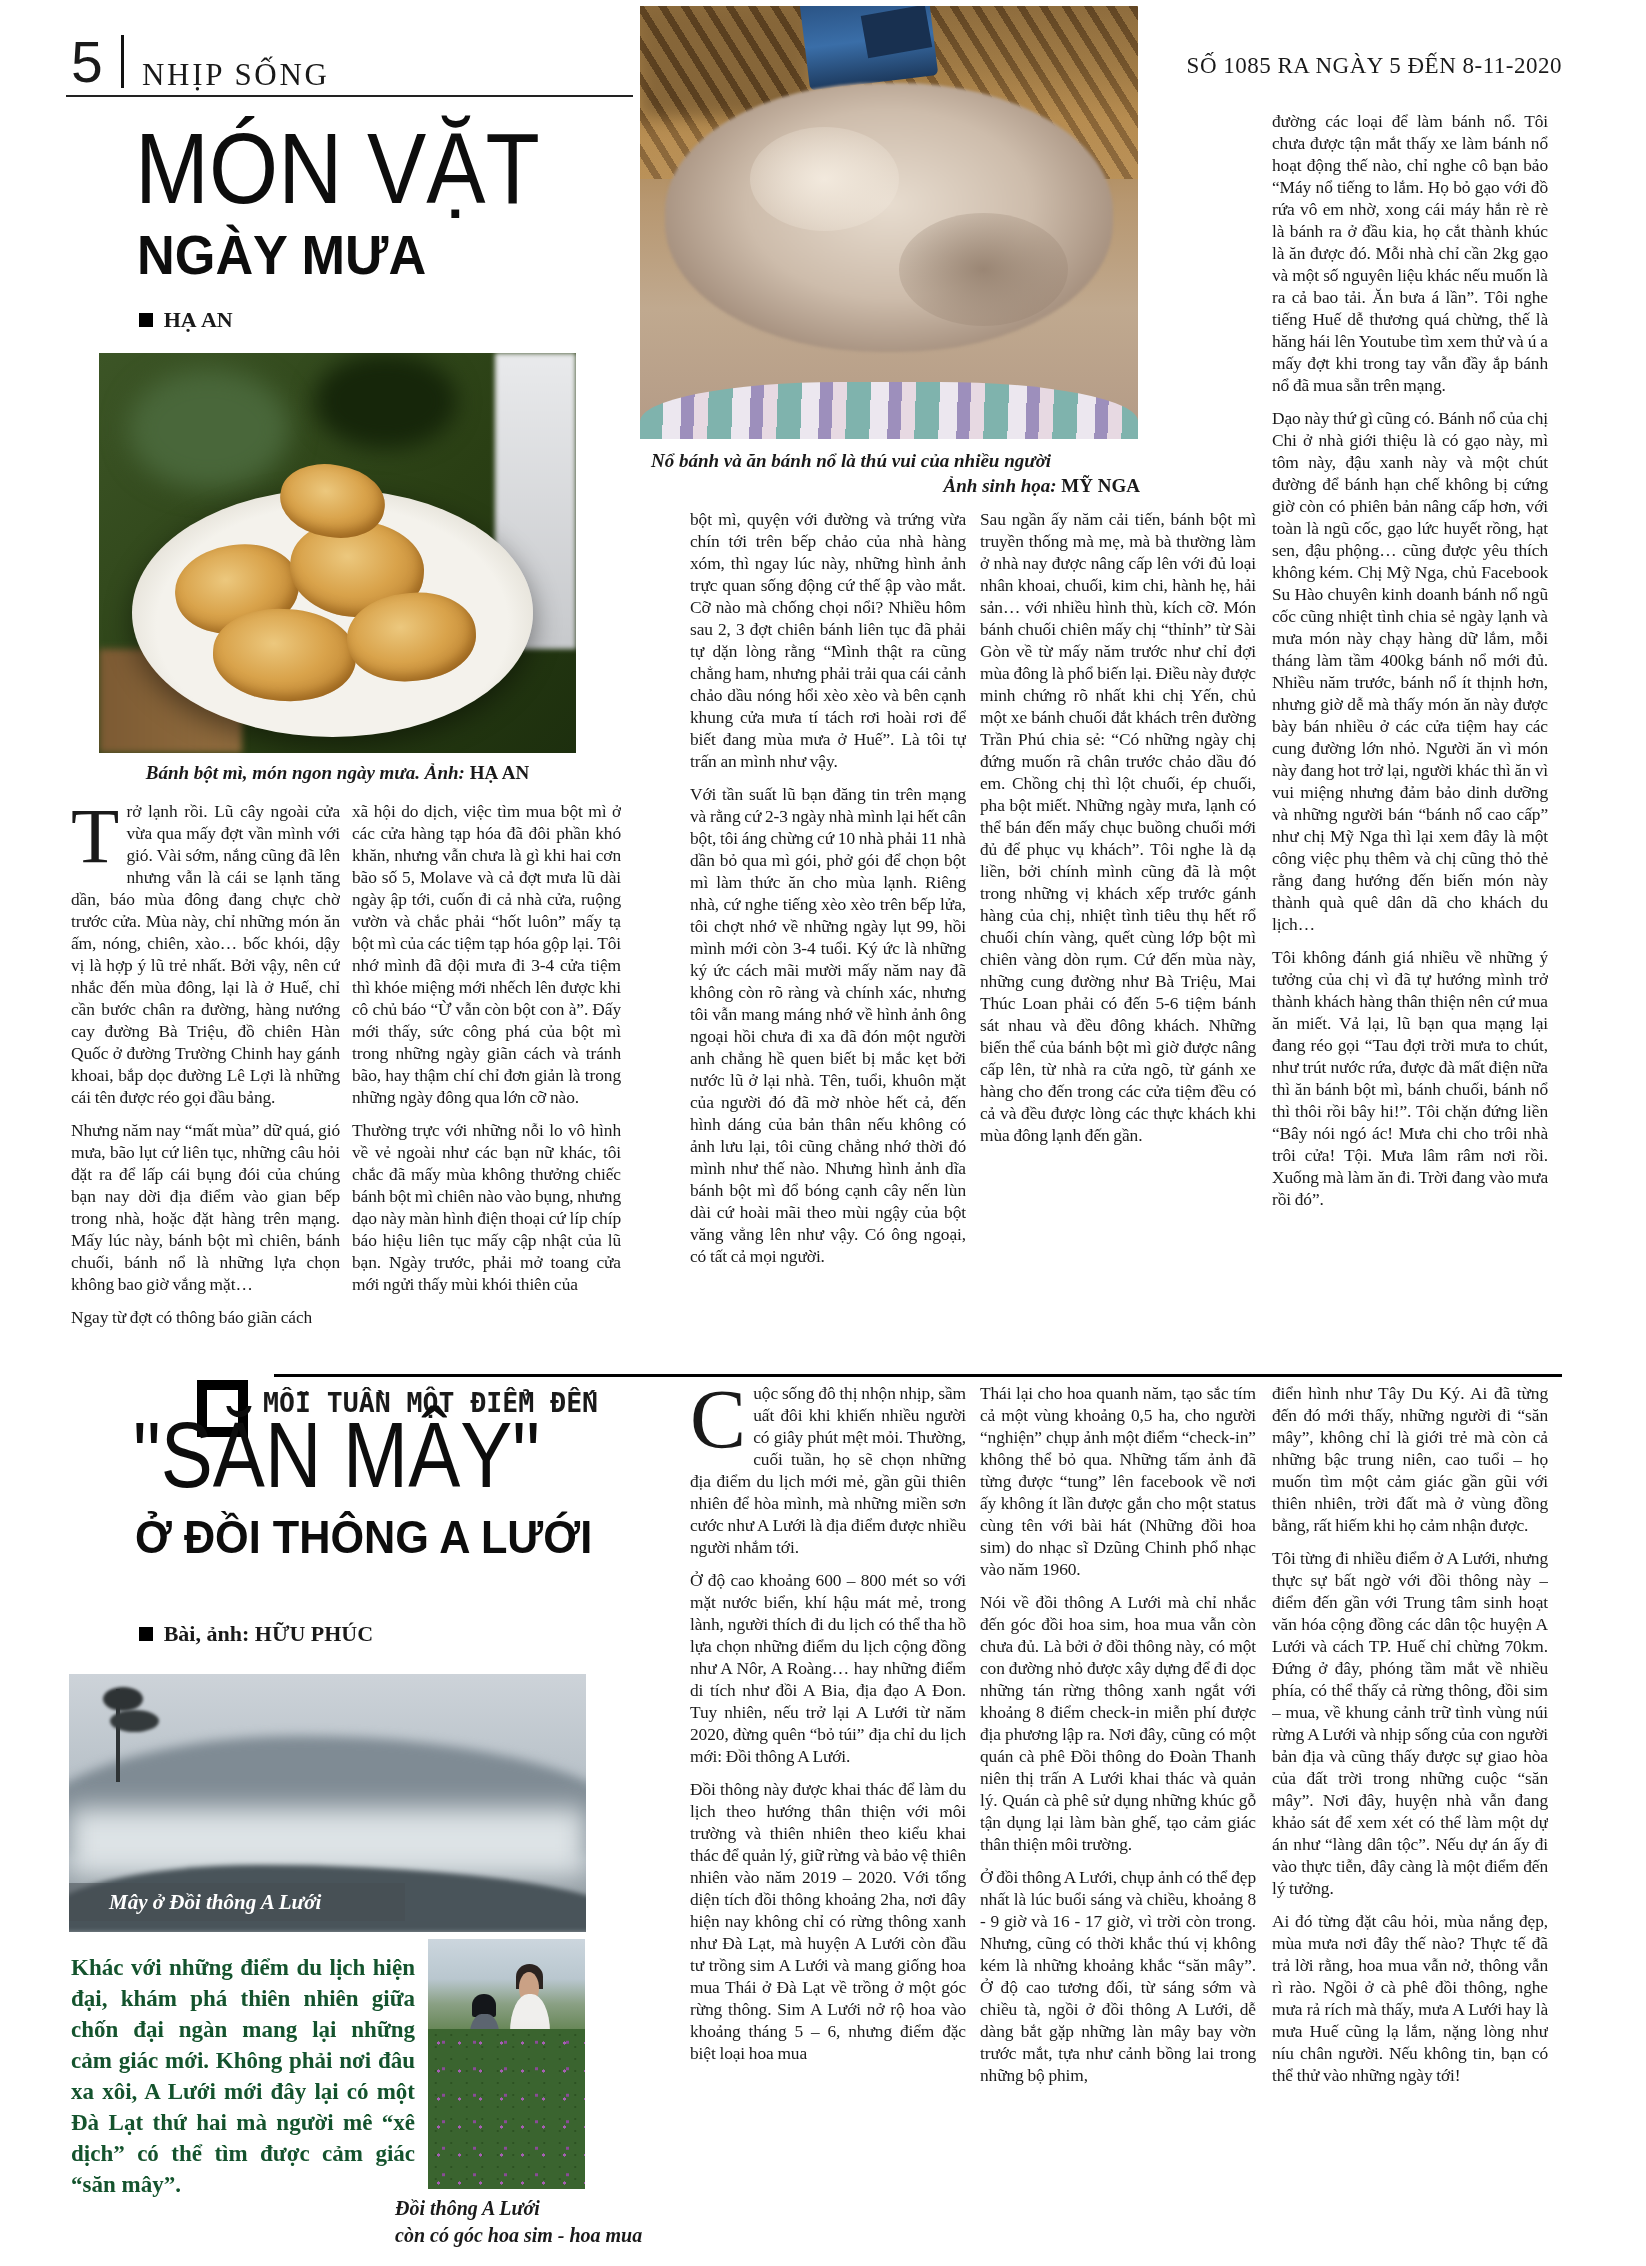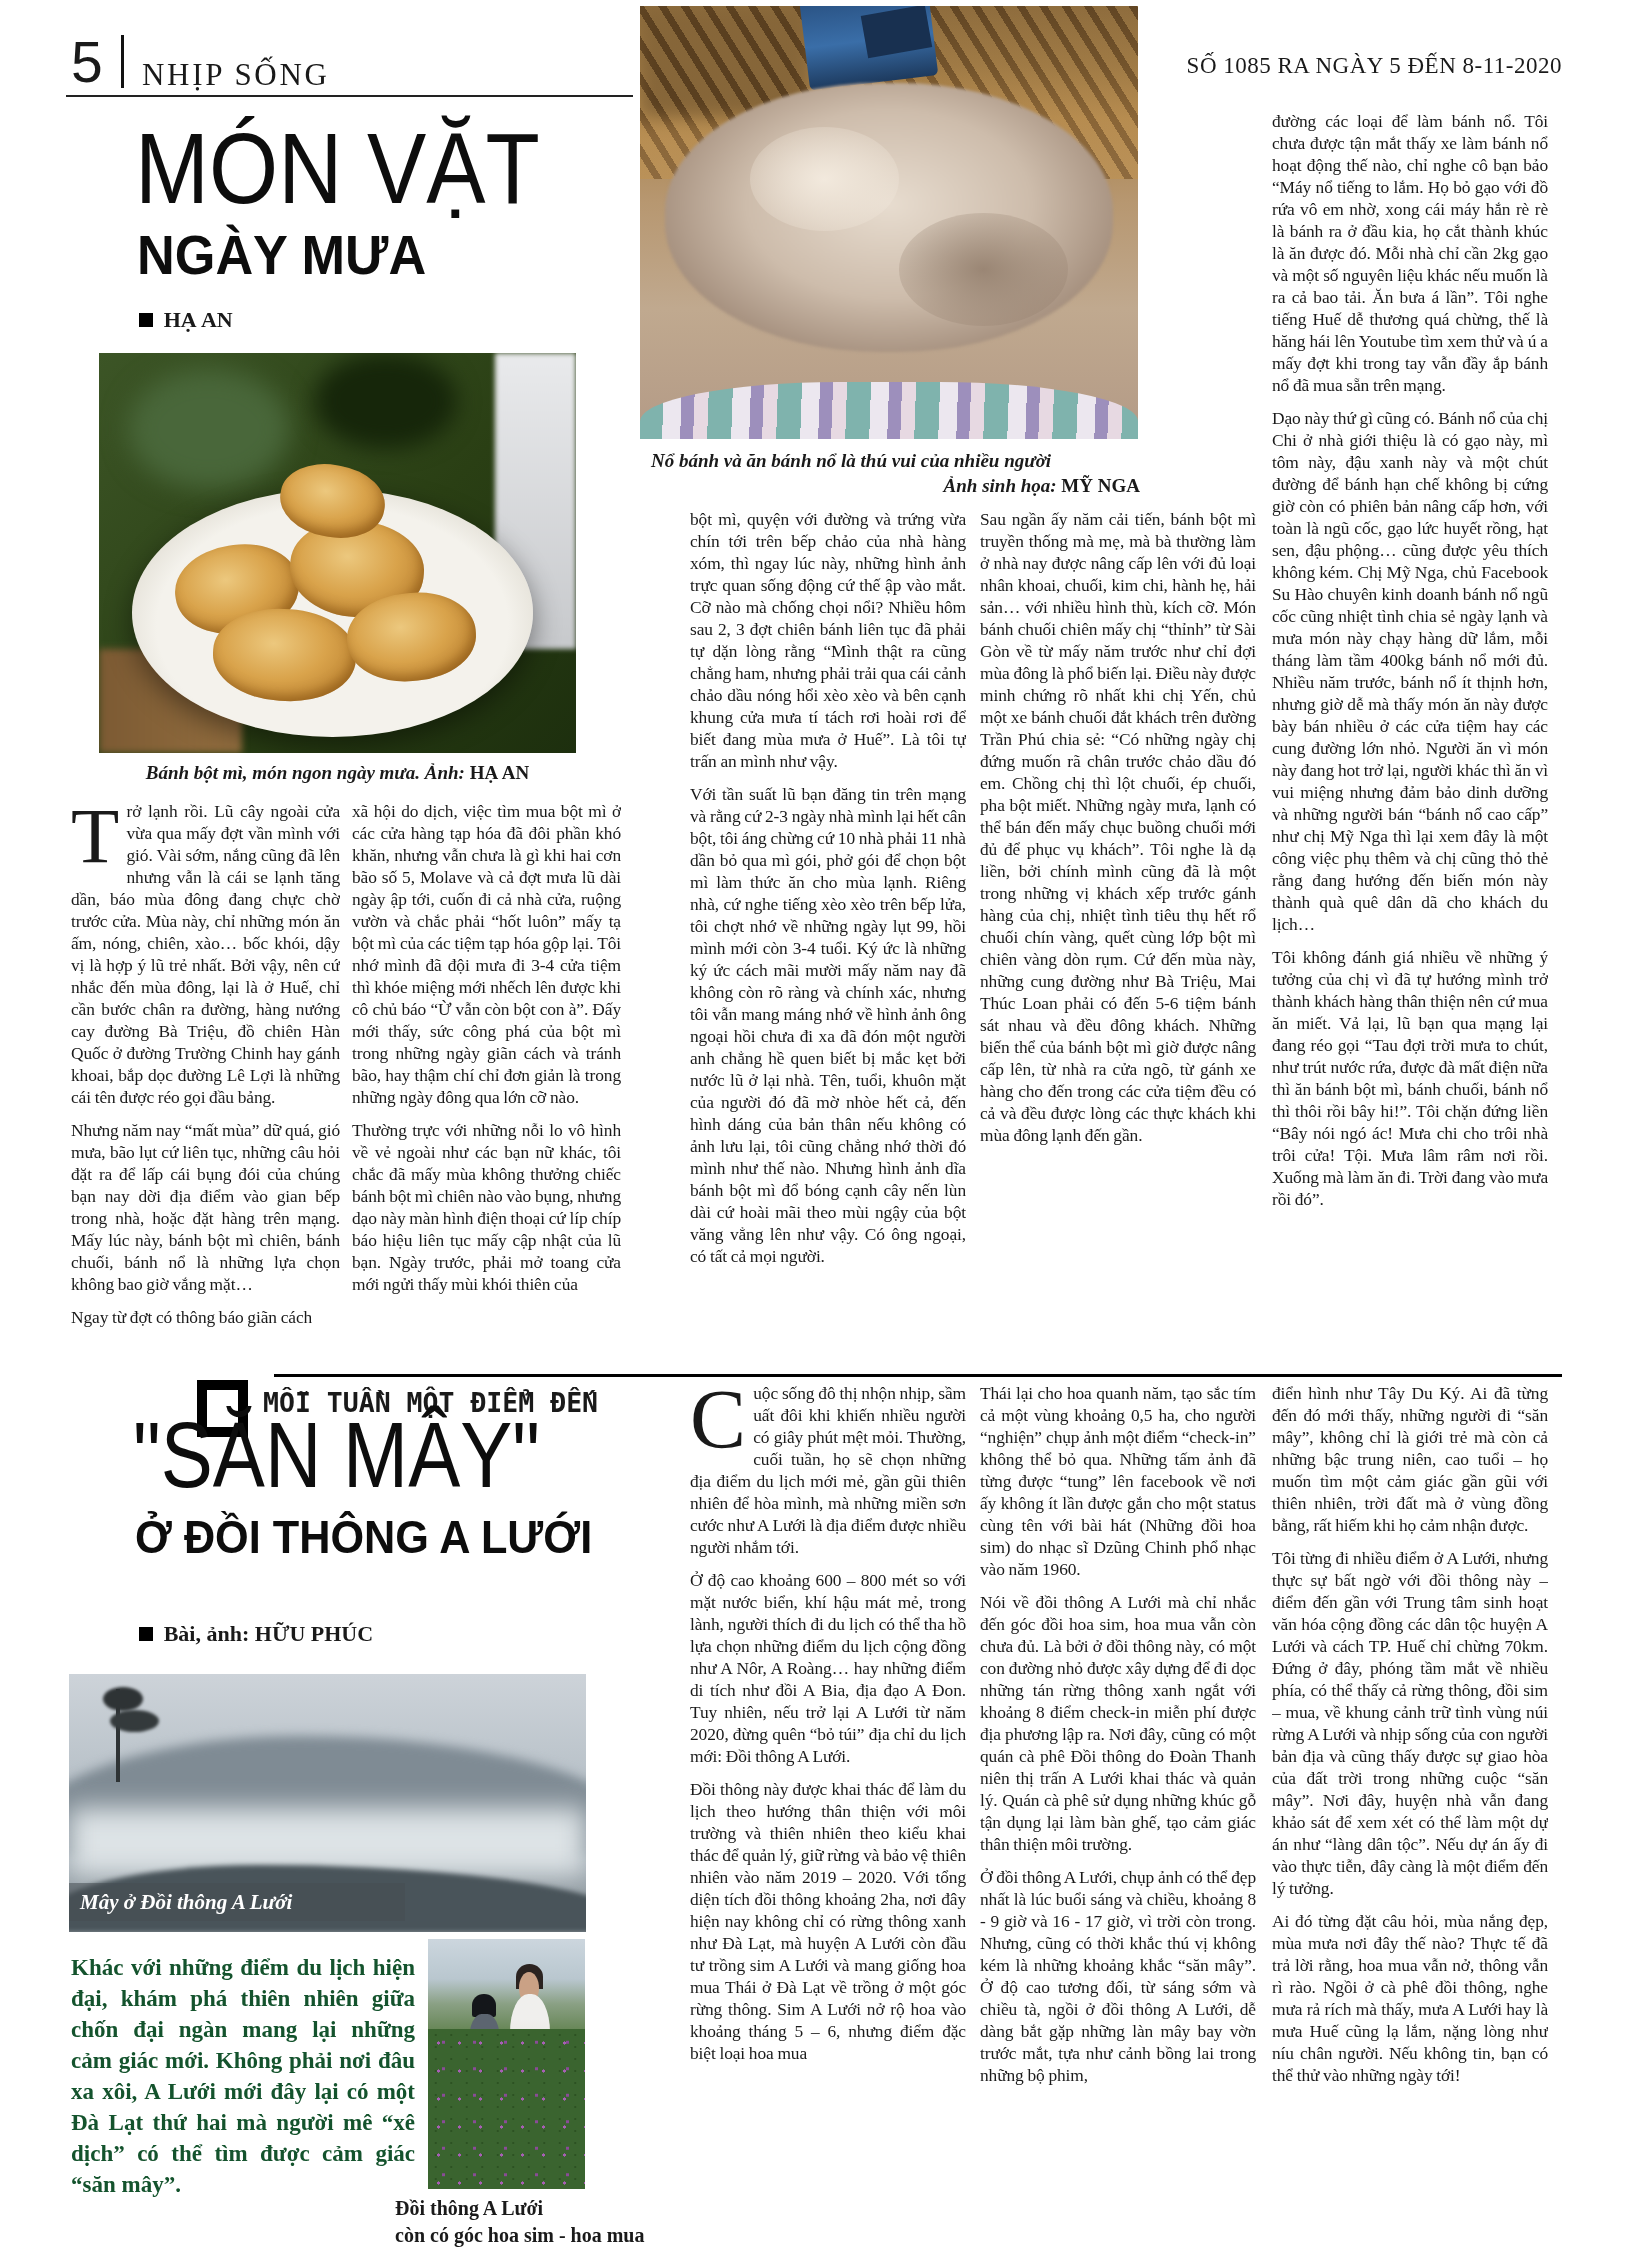--- a/index.html
+++ b/index.html
@@ -74,37 +74,37 @@
   
   .pm{background:linear-gradient(180deg,#cdd3d9 0%,#b9c2c9 40%,#9fa9b0 70%,#8b959b 100%);}
   .pm-ridge1{left:-10%;bottom:30%;width:120%;height:46%;border-radius:50% 60% 0 0/100% 90% 0 0;
      background:#7f8b94;filter:blur(5.5px);}
   .pm-fog{left:0;bottom:22%;width:100%;height:26%;background:#dde3e6;filter:blur(12.8px);}
   .pm-ridge2{left:-5%;bottom:0;width:115%;height:26%;border-radius:40% 70% 0 0/90% 100% 0 0;
      background:#49545a;filter:blur(2.7px);}
   .pm-tree{left:9%;top:6%;width:4.6px;height:36%;background:#2e3335;}
   .pm-tree-f1{left:6.5%;top:5%;width:40px;height:24px;border-radius:50%;background:#2e3335;filter:blur(1.8px);}
   .pm-tree-f2{left:8%;top:14%;width:49px;height:22px;border-radius:50%;background:#343a3c;filter:blur(1.8px);}
-  .pm-capstrip{left:0;right:35%;bottom:11px;height:38px;background:rgba(70,76,82,.55);display:flex;align-items:center;padding-left:11px;}
+  .pm-capstrip{left:0;right:35%;bottom:11px;height:38px;background:rgba(70,76,82,.55);display:flex;align-items:center;padding-left:40px;}
   .pm-capstrip span{position:static;color:#fff;font-size:21px;font-weight:bold;font-style:italic;}
   
   .pf{background:linear-gradient(180deg,#ccd6de 0%,#b9c7cf 16%,#8aa084 26%,#55793f 42%,#3f6b35 100%);}
   .pf-bush{left:0;right:0;bottom:0;height:64%;
      background-color:#3a642f;
      background-image:radial-gradient(circle 4.6px,#8a4b97 40%,rgba(0,0,0,0) 42%),
                       radial-gradient(circle 3.7px,#a75fb4 40%,rgba(0,0,0,0) 42%),
                       radial-gradient(circle 2.7px,#2c5222 45%,rgba(0,0,0,0) 47%);
      background-size:31px 26.5px,21px 28px,15.5px 12px;}
   .pf-woman{left:52%;top:22%;width:26%;height:34%;border-radius:45% 45% 20% 20%;
      background:linear-gradient(180deg,#f0efed 30%,#ddd8d2);}
   .pf-woman-head{left:58%;top:13%;width:13%;height:13%;border-radius:50%;background:#caa185;}
   .pf-woman-hair{left:56%;top:10%;width:17%;height:10%;border-radius:50% 50% 0 0;background:#2b2320;}
   .pf-boy{left:26%;top:30%;width:20%;height:26%;border-radius:40% 40% 20% 20%;background:#5c6570;}
   .pf-boy-cap{left:28%;top:22%;width:15%;height:9%;border-radius:50% 50% 10% 10%;background:#14161a;}
-  .fcap{font-size:20px;font-weight:bold;line-height:27.4px;}
+  .fcap{font-size:20px;font-weight:bold;font-style:italic;line-height:27.4px;}
 </style>
 </head>
 <body>
 
 <div class="page">
 
   <div class="abs" style="left:71px;top:35px;display:flex;">
     <div class="pagenum">5</div>
     <div class="hdr-divider"></div>
     <div class="hdr-section">NHỊP SỐNG</div>

